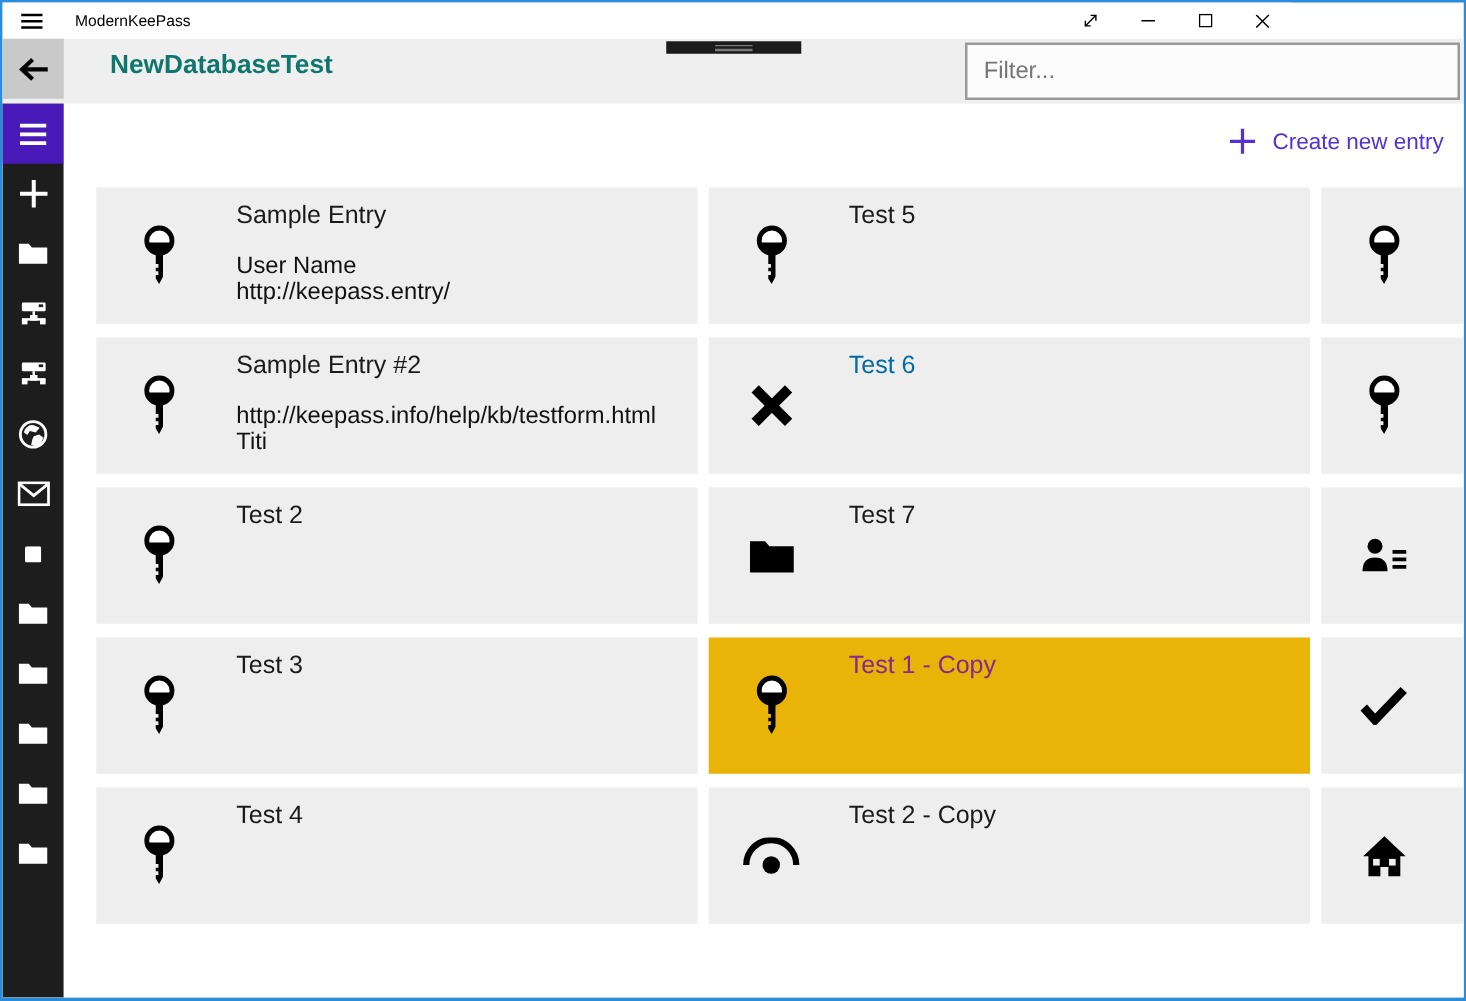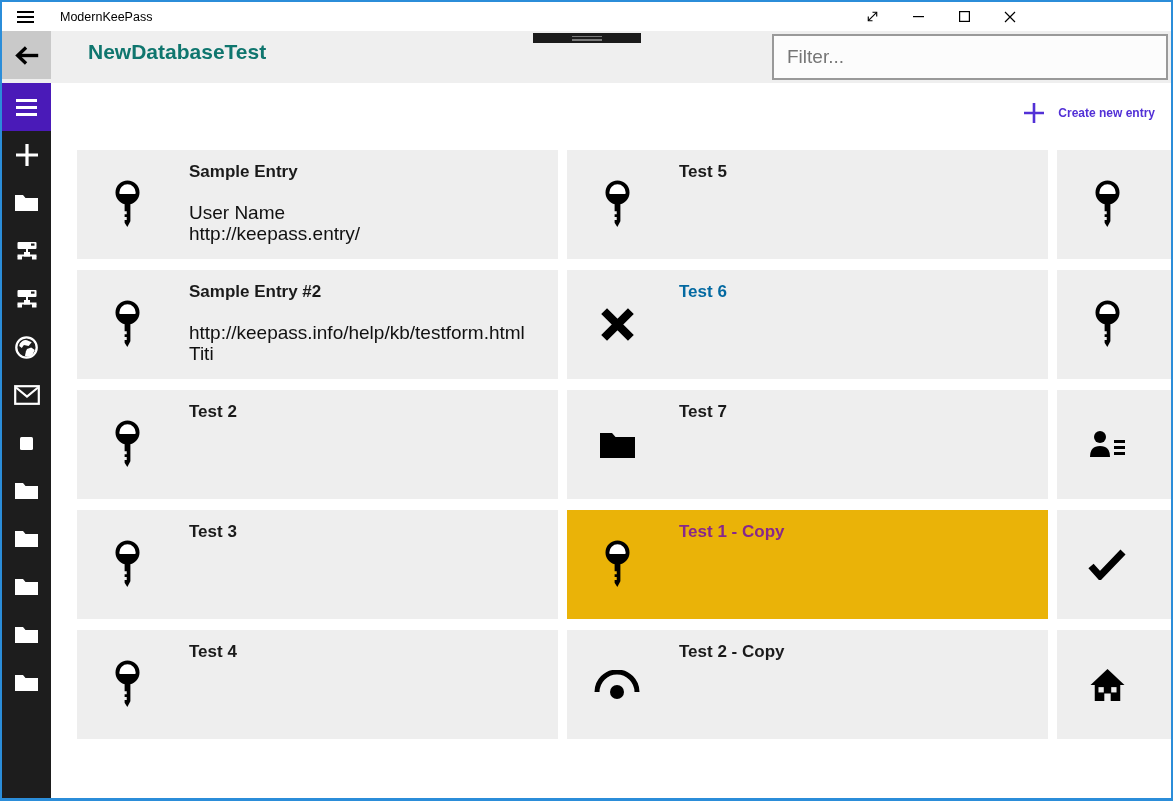--- a/index.html
+++ b/index.html
@@ -27,26 +27,26 @@
   .filter::placeholder{color:#767676;}
   
   .sidebar{position:absolute;left:0;top:81px;width:49px;height:715px;background:#1d1d1d;}
   .side-btn{width:49px;height:48px;display:flex;align-items:center;justify-content:center;}
   .side-btn.hamburger{background:#4a1ab8;}
   .sb-lines{width:21px;display:flex;flex-direction:column;gap:4px;}
   .sb-lines span{display:block;height:3px;background:#fff;}
   
   .main{position:absolute;left:49px;top:81px;width:1120px;height:715px;background:#fff;overflow:hidden;}
   .create-entry{position:absolute;top:19px;right:16px;display:flex;align-items:center;gap:13px;color:#5230d6;cursor:pointer;}
-  .create-entry .label{font-size:12px;font-weight:700;}
+  .create-entry .label{font-size:18px;font-weight:400;}
   .grid{position:absolute;left:26px;top:67px;width:1470px;
     display:grid;grid-template-columns:repeat(3,481px);column-gap:9px;row-gap:11px;grid-auto-rows:109px;}
   .card{position:relative;background:#eeeeee;}
   .card .icon-zone{position:absolute;left:0;top:0;bottom:0;width:100px;display:flex;align-items:center;justify-content:center;}
-  .card .title{position:absolute;left:112px;top:12px;font-size:17px;font-weight:700;color:#1a1a1a;line-height:20px;}
+  .card .title{position:absolute;left:112px;top:12px;font-size:20px;font-weight:400;color:#1a1a1a;line-height:20px;}
   .card .sub{position:absolute;left:112px;top:53px;font-size:19px;font-weight:400;color:#111;line-height:20.5px;}
   svg{display:block;}
 </style>
 </head>
 <body>
 
 <div class="window">
 
   <div class="titlebar">
     <div class="tb-hamburger">

